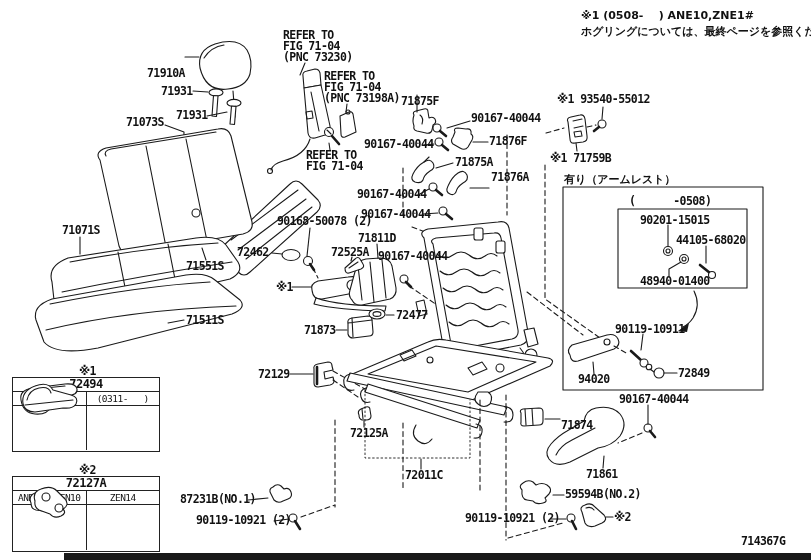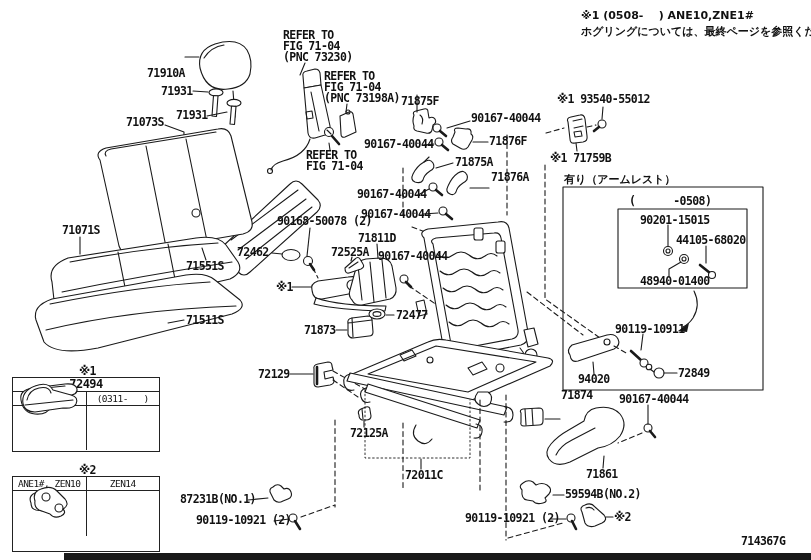--- a/index.html
+++ b/index.html
@@ -347,21 +347,21 @@
 <div class="lbl" style="left:258px;top:369px">72129</div>
 
 <div class="lbl" style="left:62px;top:225px">71071S</div>
 <div class="lbl" style="left:186px;top:261px">71551S</div>
 <div class="lbl" style="left:186px;top:315px">71511S</div>
 
 <div class="lbl" style="left:615px;top:324px">90119-10911</div>
 <div class="lbl" style="left:578px;top:374px">94020</div>
 <div class="lbl" style="left:678px;top:368px">72849</div>
 <div class="lbl" style="left:619px;top:394px">90167-40044</div>
-<div class="lbl" style="left:561px;top:390px">71874</div>
+<div class="lbl" style="left:561px;top:420px">71874</div>
 <div class="lbl" style="left:586px;top:469px">71861</div>
 <div class="lbl" style="left:565px;top:489px">59594B(NO.2)</div>
 <div class="lbl" style="left:465px;top:513px">90119-10921 (2)</div>
 <div class="lbl" style="left:614px;top:512px">※2</div>
 
 <div class="lbl" style="left:350px;top:428px">72125A</div>
 <div class="lbl" style="left:405px;top:470px">72011C</div>
 <div class="lbl" style="left:180px;top:494px">87231B(NO.1)</div>
 <div class="lbl" style="left:196px;top:515px">90119-10921 (2)</div>
 
@@ -387,20 +387,21 @@
         <path class="wf" d="M10,26 Q8,13 22,8 Q35,3 40,12 L58,17 Q66,19 63,26 Q60,31 50,30 L22,34 Q12,34 10,26 Z"></path>
         <path d="M14,22 Q16,12 26,10 Q36,8 38,15"></path>
         <path d="M12,27 L60,22"></path>
       </svg>
     </div>
   </div>
 </div>
 
 <div class="lbl" style="left:79px;top:465px">※2</div>
 <div class="tbl" style="left:12px;top:476px;width:146px;height:74px">
+  <div class="tt">72127A</div>
   <div class="hr">
     <div>ANE1#, ZEN10</div>
     <div>ZEN14</div>
   </div>
   <div class="bd" style="height:45px">
     <div>
       <svg width="71" height="45" viewBox="0 0 71 45">
         <path class="wf" d="M18,26 Q15,19 22,16 Q29,12 34,17 L48,25 Q54,29 49,34 Q44,39 37,35 L23,33 Q18,32 18,26 Z"></path>
         <circle cx="26" cy="22" r="4"></circle>
       </svg>

